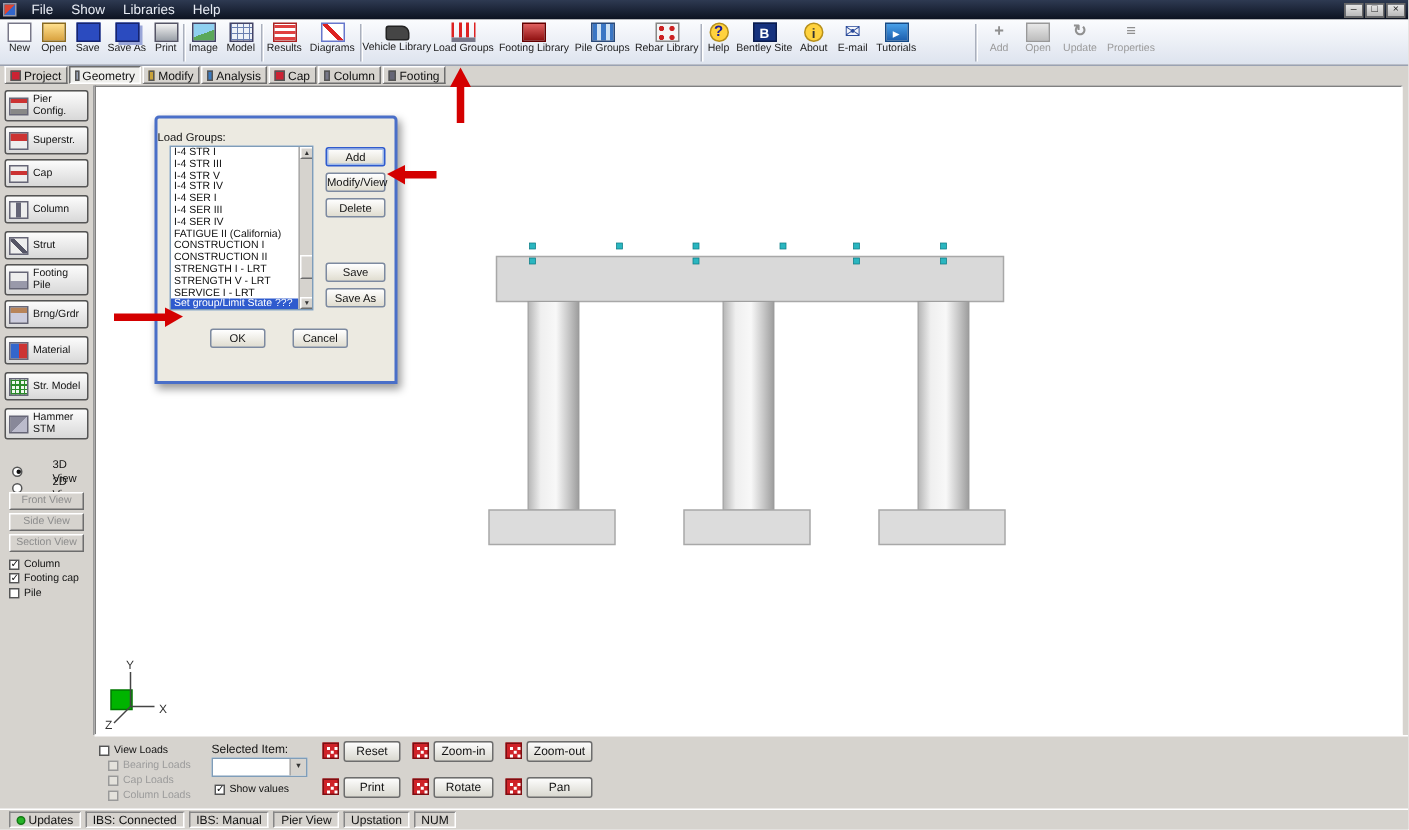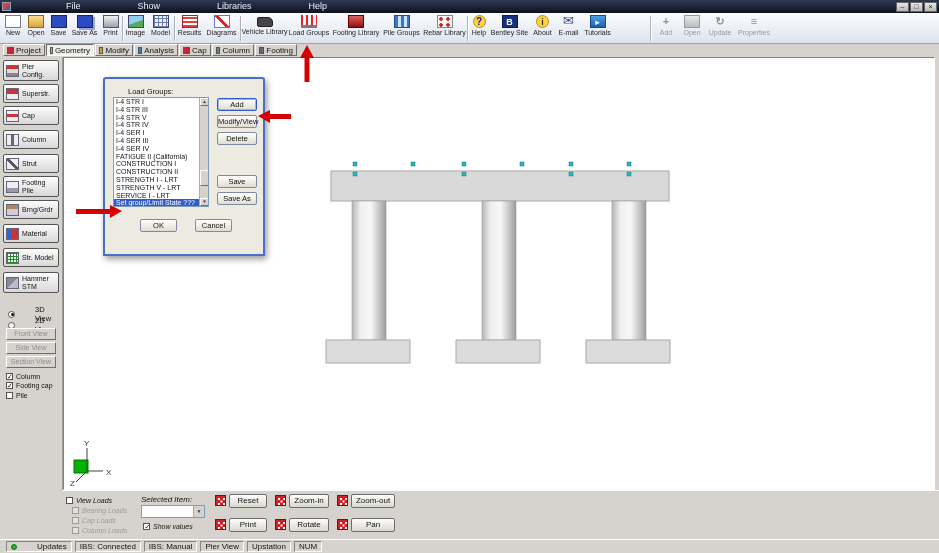--- a/index.html
+++ b/index.html
@@ -2,21 +2,21 @@
 <html><head>
 <meta charset="utf-8">
 <style>
   * { margin:0; padding:0; box-sizing:border-box; }
   html,body { width:939px; height:553px; }
   body { font-family:"Liberation Sans", sans-serif; font-size:9px; background:#d6d3ce; color:#111; }
   #screen { position:relative; width:939px; height:553px; overflow:hidden; background:#d6d3ce; }
 
   
   .titlebar { position:absolute; left:0; top:0; width:939px; height:13px;
-    background:linear-gradient(#2e3a52,#0c1220); display:flex; align-items:center; padding:0 2px;gap:45px; }
+    background:linear-gradient(#2e3a52,#0c1220); display:flex; align-items:center; padding:0 2px; }
   .app-icon { width:9px; height:9px; background:linear-gradient(135deg,#d43 50%,#36c 50%); border:1px solid #99a; margin-right:4px; }
   .menu-item { color:#e8ecf4; font-size:9px; padding:0 6px; height:13px; line-height:13px; }
   .winctl { margin-left:auto; display:flex; gap:1px; }
   .winbtn { width:13px; height:10px; background:linear-gradient(#e8e8e8,#b8b8b8); border:1px solid #666;
     font-size:7px; line-height:8px; text-align:center; color:#222; }
 
   
   .toolbar { position:absolute; left:0; top:13px; width:939px; height:31px;
     background:linear-gradient(#fbfcfe,#dde3ee); border-bottom:1px solid #9aa2b2; }
   .tbtn { position:absolute; top:1px; height:29px; display:flex; flex-direction:column; align-items:center; }
@@ -84,52 +84,52 @@
     border:1px solid; border-color:#808080 #fff #fff #808080; }
 
   
   .dialog { position:absolute; left:103px; top:77px; width:162px; height:179px; z-index:50;
     background:#eceae1; border:2px solid #4a6fc8; border-radius:3px 3px 0 0; box-shadow:2px 3px 6px rgba(0,0,0,.4); }
   .dlg-title { height:14px; background:linear-gradient(#4b86e4,#1b47a8); border-radius:2px 2px 0 0;
     display:flex; align-items:center; padding:0 3px; color:#fff; font-weight:bold; font-size:7.5px; }
   .dlg-close { margin-left:auto; width:14px; height:11px; background:linear-gradient(#f0a089,#cf3a12);
     border:1px solid #fff; border-radius:2px; color:#fff; font-size:8px; line-height:9px; text-align:center; font-weight:bold; }
   .dlg-body { position:relative; height:161px; font-size:7.5px; }
-  .dlg-label { position:absolute; left:23px; top:8px;text-align:right; }
+  .dlg-label { position:absolute; left:0; top:8px;text-align:right; }
   .listbox { position:absolute; left:8px; top:18px; width:96px; height:110px; background:#fff; border:1px solid #7f9db9; overflow:hidden; }
   .list-inner { position:absolute; left:0; top:0; right:9px; }
   .li { height:7.8px; line-height:7.8px; padding-left:2px; white-space:nowrap; font-size:7px; }
   .li.sel { background:#2f5bce; color:#fff; }
   .vscroll { position:absolute; right:0; top:0; width:9px; height:100%; background:#d6d3ce; border-left:1px solid #aaa; }
   .varrow { position:absolute; left:0; width:9px; height:8px; background:#d6d3ce; border:1px solid; border-color:#fff #6d6d6d #6d6d6d #fff;
     font-size:4.5px; line-height:6px; text-align:center; color:#333; }
   .vthumb { position:absolute; left:0; top:72px; width:9px; height:16px; background:#d6d3ce; border:1px solid; border-color:#fff #6d6d6d #6d6d6d #fff; }
   .dlg-btn { position:absolute; width:40px; height:13px; background:linear-gradient(#ffffff,#e0ddd0);
     border:1px solid #7d8aa0; border-radius:2px; font-size:7.5px; line-height:11px; text-align:center; }
   .dlg-btn.default { border:1px solid #2f5bce; box-shadow:0 0 0 1px #9db8e8 inset; }
   .dlg-btn.small { width:37px; }
 
   
   .bottom { position:absolute; left:63px; top:490px; width:876px; height:49px; background:#d6d3ce; border-top:1px solid #fff; }
-  .bp-abs { position:absolute;font-style:italic; }
+  .bp-abs { position:absolute; }
   .combo { position:absolute; width:64px; height:13px; background:#fff; border:1px solid #7f9db9; }
   .combo-btn { position:absolute; right:0; top:0; width:11px; height:11px; background:#d6d3ce; border-left:1px solid #aaa;
     font-size:5px; line-height:10px; text-align:center; color:#333; }
   .dice { position:absolute; width:11px; height:11px; background:#cf2228; border:1px solid #7d0e12; }
   .dice::after { content:""; position:absolute; left:2px; top:2px; width:2px; height:2px; background:#fff;
     box-shadow:5px 0 #fff, 0 5px #fff, 5px 5px #fff, 2.5px 2.5px #fff; }
   .wbtn { position:absolute; height:14px; background:linear-gradient(#fdfdfd,#d9d8cf); border:1px solid #6d6d6d;
     border-radius:2px; font-size:8px; line-height:12px; text-align:center; }
 
   
   .statusbar { position:absolute; left:0; top:539px; width:939px; height:14px; background:#d6d3ce;
     border-top:1px solid #fff; display:flex; align-items:center; font-size:8px; padding:0 3px; }
   .st-left { flex:1; }
   .seg { border:1px solid; border-color:#858585 #fff #fff #858585; padding:0 4px; margin-left:3px; height:11px;
-    line-height:10px; white-space:nowrap; display:flex; align-items:center; gap:20px; }
+    line-height:10px; white-space:nowrap; display:flex; align-items:center; gap:2px; }
   .gdot { width:6px; height:6px; border-radius:50%; background:#27b427; border:1px solid #157a15; }
 
   .annot { position:absolute; left:0; top:0; width:939px; height:553px; z-index:200; pointer-events:none; }
 </style>
 </head>
 <body>
 
 <div id="screen">
 
   <div class="titlebar">

